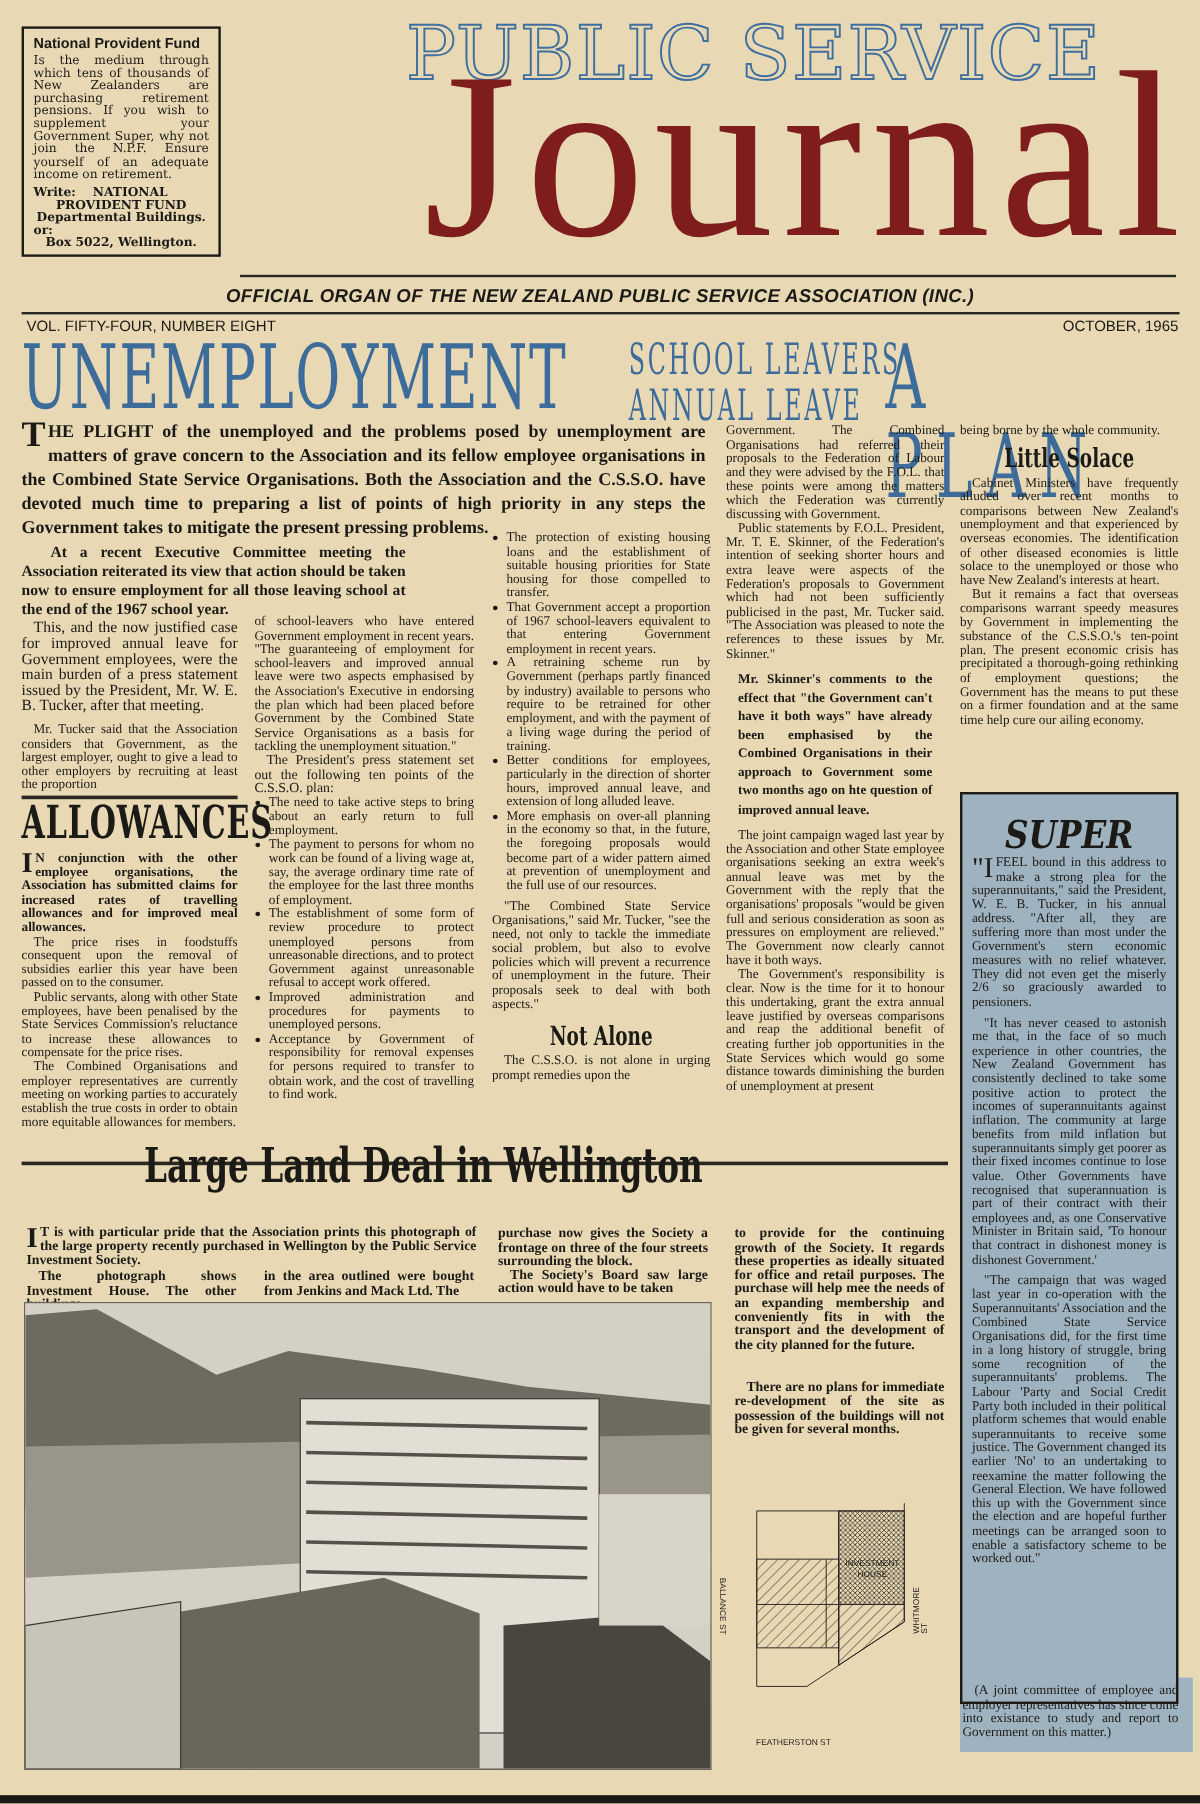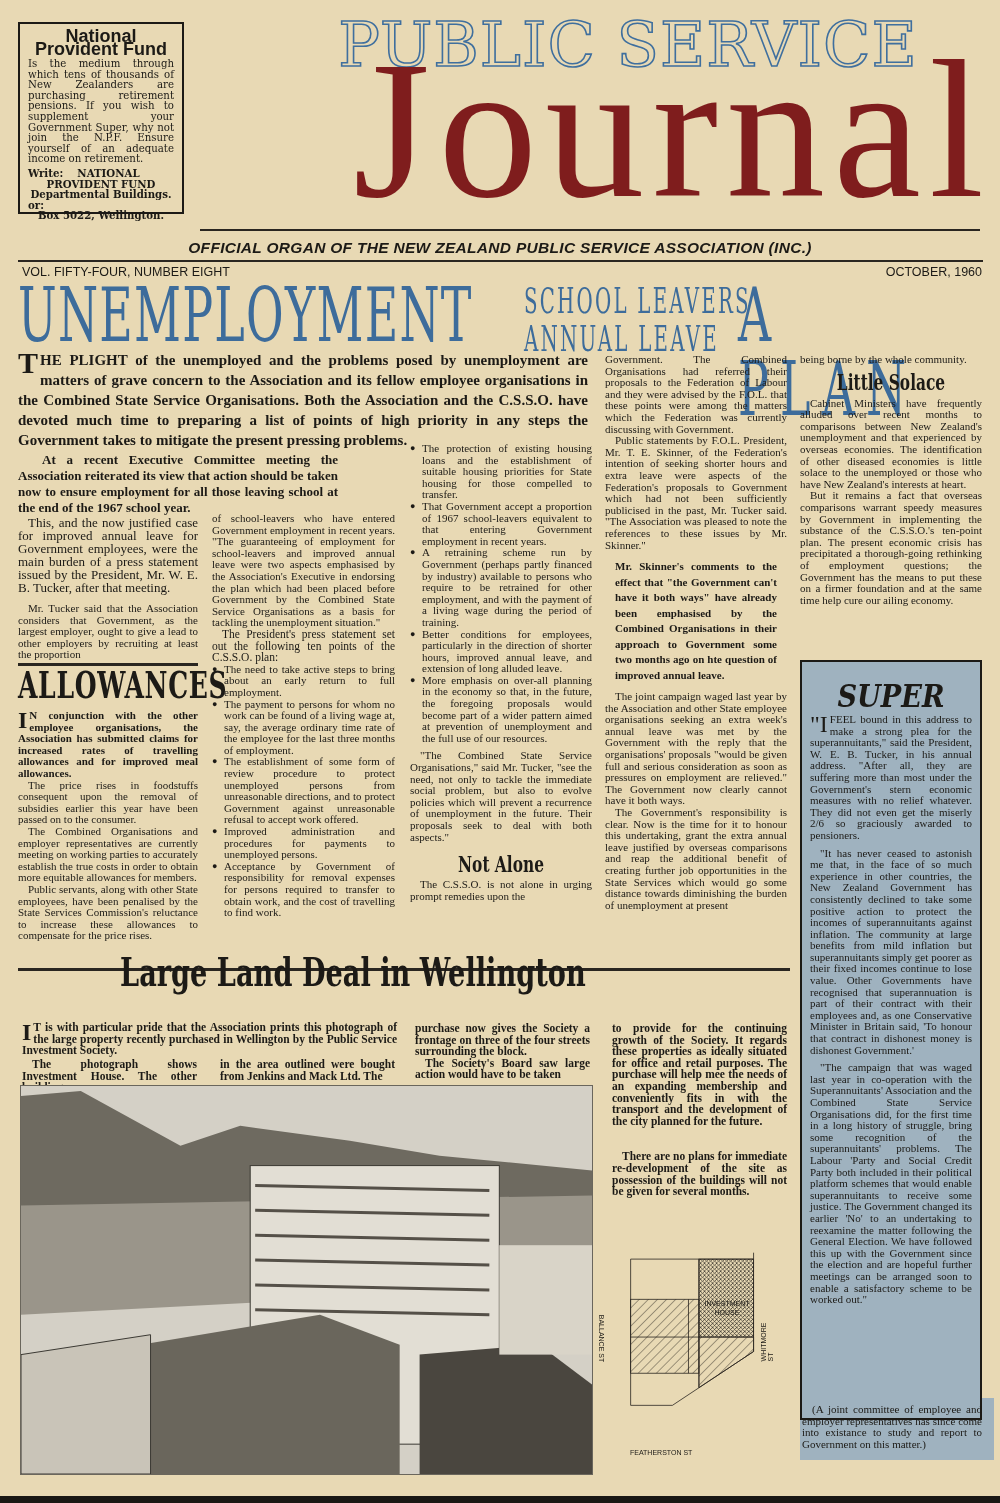--- a/index.html
+++ b/index.html
@@ -11,21 +11,21 @@
     position: relative;
   }
   .abs { position: absolute; }
   .npf-box {
     left: 18px; top: 22px; width: 166px; height: 192px;
     border: 2px solid #1c1a16; padding: 6px 8px;
     font-family: "DejaVu Serif", serif; font-size: 10.2px; line-height: 10.6px;
   }
   .npf-title {
     font-family: "Liberation Sans", sans-serif; font-weight: bold;
-    font-size: 18px; line-height: 13px; text-align: center; margin-bottom: 3px;
+    font-size: 12px; line-height: 13px; margin-bottom: 3px;
   }
   .npf-body { text-align: justify; }
   .npf-write { margin-top: 3px; font-weight: bold; }
   .npf-c { text-align: center; font-weight: bold; }
   .mast-top {
     left: 298px; top: 14px; width: 660px; font-size: 62px; line-height: 62px;
     color: transparent; -webkit-text-stroke: 1.6px #3f6f9e; letter-spacing: 1px;
     font-family: "DejaVu Serif", serif; text-align: center;
   }
   .mast-j {
@@ -109,21 +109,21 @@
   <div style="font-weight:bold">or:</div>
   <div class="npf-c">Box 5022, Wellington.</div>
 </div>
 
 <div class="abs mast-top">PUBLIC SERVICE</div>
 <div class="abs mast-j">Journal</div>
 <div class="abs rule" style="left:200px; top:229px; width:780px;"></div>
 <div class="abs organ">OFFICIAL ORGAN OF THE NEW ZEALAND PUBLIC SERVICE ASSOCIATION (INC.)</div>
 <div class="abs rule" style="left:18px; top:260px; width:965px;"></div>
 <div class="abs vol">VOL. FIFTY-FOUR, NUMBER EIGHT</div>
-<div class="abs date">OCTOBER, 1960</div>
+<div class="abs date">OCTOBER, 1965</div>
 
 <div class="abs hl-big hl-unemp">UNEMPLOYMENT</div>
 <div class="abs hl-big hl-small hl-school">SCHOOL LEAVERS</div>
 <div class="abs hl-big hl-small hl-annual">ANNUAL LEAVE</div>
 <div class="abs hl-big hl-plan">A PLAN</div>
 
 <div class="abs lede">
   <span class="dropcap">T</span>
   <span>HE PLIGHT of the unemployed and the problems posed by unemployment are matters of grave concern to the Association and its fellow employee organisations in the Combined State Service Organisations. Both the Association and the C.S.S.O. have devoted much time to preparing a list of points of high priority in any steps the Government takes to mitigate the present pressing problems.</span>
 </div>
@@ -140,22 +140,22 @@
 </div>
 
 <div class="abs rule" style="left:18px; top:663px; width:180px; height:3px;"></div>
 <div class="abs allow-h">ALLOWANCES</div>
 <div class="abs col" style="left:18px; top:710px; width:180px;">
   <div class="col-bold">
     <span class="dropcap" style="font-size:24px; line-height:20px;">I</span>
     <span>N conjunction with the other employee organisations, the Association has submitted claims for increased rates of travelling allowances and for improved meal allowances.</span>
   </div>
   <p>The price rises in foodstuffs consequent upon the removal of subsidies earlier this year have been passed on to the consumer.</p>
+  <p>Public servants, along with other State employees, have been penalised by the State Services Commission's reluctance to increase these allowances to compensate for the price rises.</p>
   <p>The Combined Organisations and employer representatives are currently meeting on working parties to accurately establish the true costs in order to obtain more equitable allowances for members.</p>
-  <p>Public servants, along with other State employees, have been penalised by the State Services Commission's reluctance to increase these allowances to compensate for the price rises.</p>
 </div>
 
 <div class="abs col" style="left:212px; top:513px; width:183px;">
   <p style="text-indent:0">of school-leavers who have entered Government employment in recent years. "The guaranteeing of employment for school-leavers and improved annual leave were two aspects emphasised by the Association's Executive in endorsing the plan which had been placed before Government by the Combined State Service Organisations as a basis for tackling the unemployment situation."</p>
   <p style="font-size:11.5px">The President's press statement set out the following ten points of the C.S.S.O. plan:</p>
   <div class="bullet">The need to take active steps to bring about an early return to full employment.</div>
   <div class="bullet">The payment to persons for whom no work can be found of a living wage at, say, the average ordinary time rate of the employee for the last three months of employment.</div>
   <div class="bullet">The establishment of some form of review procedure to protect unemployed persons from unreasonable directions, and to protect Government against unreasonable refusal to accept work offered.</div>
   <div class="bullet">Improved administration and procedures for payments to unemployed persons.</div>
   <div class="bullet">Acceptance by Government of responsibility for removal expenses for persons required to transfer to obtain work, and the cost of travelling to find work.</div>

